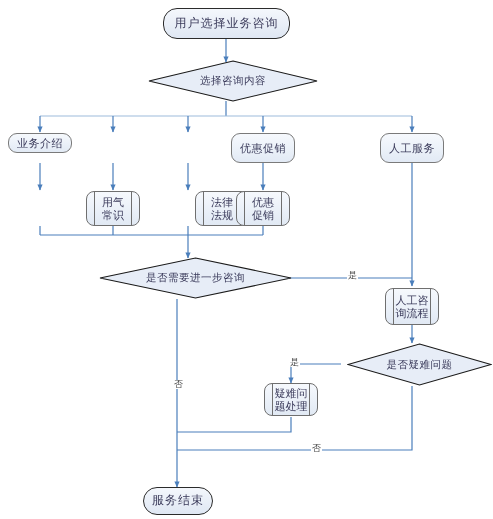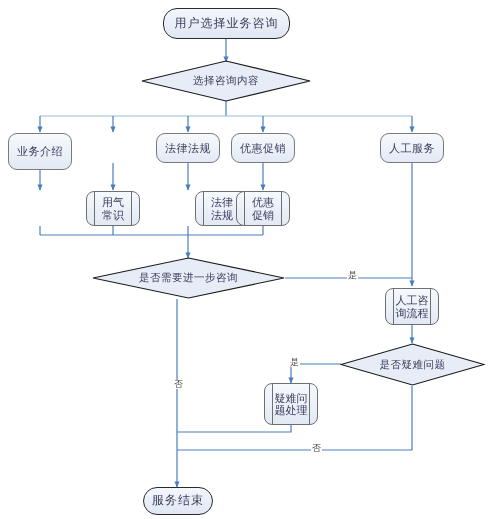--- a/index.html
+++ b/index.html
@@ -69,20 +69,21 @@
     pointer-events: none;
   }
   .predef .ptext {
     position: relative;
     z-index: 2;
     padding: 0 2px;
   }
   
   .diamond {
     background: transparent;
+    margin-left: 7px;
   }
   .diamond .dtext {
     position: relative;
     z-index: 3;
     font-size: 10.5px;
     color: #3a3a5a;
     letter-spacing: 0.5px;
     white-space: nowrap;
   }
   .diamond svg.dshape {
@@ -158,25 +159,22 @@
     <span>用户选择业务咨询</span>
   </div>
 
   <div class="node diamond" style="left:141px; top:60px; width:170px; height:42px;">
     <svg class="dshape" viewBox="0 0 170 42" preserveAspectRatio="none">
       <polygon points="85,1 169,21 85,41 1,21" fill="#e7edf7" stroke="#1a1a1a" stroke-width="1.1"></polygon>
     </svg>
     <span class="dtext">选择咨询内容</span>
   </div>
 
-  <div class="node roundbox" style="left:8px; top:133px; width:64px; height:37px;">
+  <div class="node roundbox" style="left:8px; top:133px; width:64px; height:20px;">
     <span>业务介绍</span>
-  </div>
-  <div class="node roundbox" style="left:156px; top:133px; width:64px; height:30px;">
-    <span>法律法规</span>
   </div>
   <div class="node roundbox" style="left:231px; top:133px; width:64px; height:30px;">
     <span>优惠促销</span>
   </div>
   <div class="node roundbox" style="left:380px; top:133px; width:64px; height:30px;">
     <span>人工服务</span>
   </div>
 
   <div class="node predef" style="left:86px; top:191px; width:54px; height:35px;">
     <span class="inner"></span>
@@ -215,21 +213,21 @@
     </span>
   </div>
 
   <div class="node diamond" style="left:340px; top:343px; width:145px; height:43px;">
     <svg class="dshape" viewBox="0 0 145 43" preserveAspectRatio="none">
       <polygon points="72.5,1 144,21.5 72.5,42 1,21.5" fill="#e7edf7" stroke="#1a1a1a" stroke-width="1.1"></polygon>
     </svg>
     <span class="dtext">是否疑难问题</span>
   </div>
 
-  <div class="node predef" style="left:264px; top:383px; width:54px; height:42px;">
+  <div class="node predef" style="left:264px; top:383px; width:54px; height:33px;">
     <span class="inner"></span>
     <span class="ptext">
       <span>疑难问</span><br>
       <span>题处理</span>
     </span>
   </div>
 
   <div class="node terminator" style="left:143px; top:487px; width:70px; height:28px;">
     <span>服务结束</span>
   </div>

